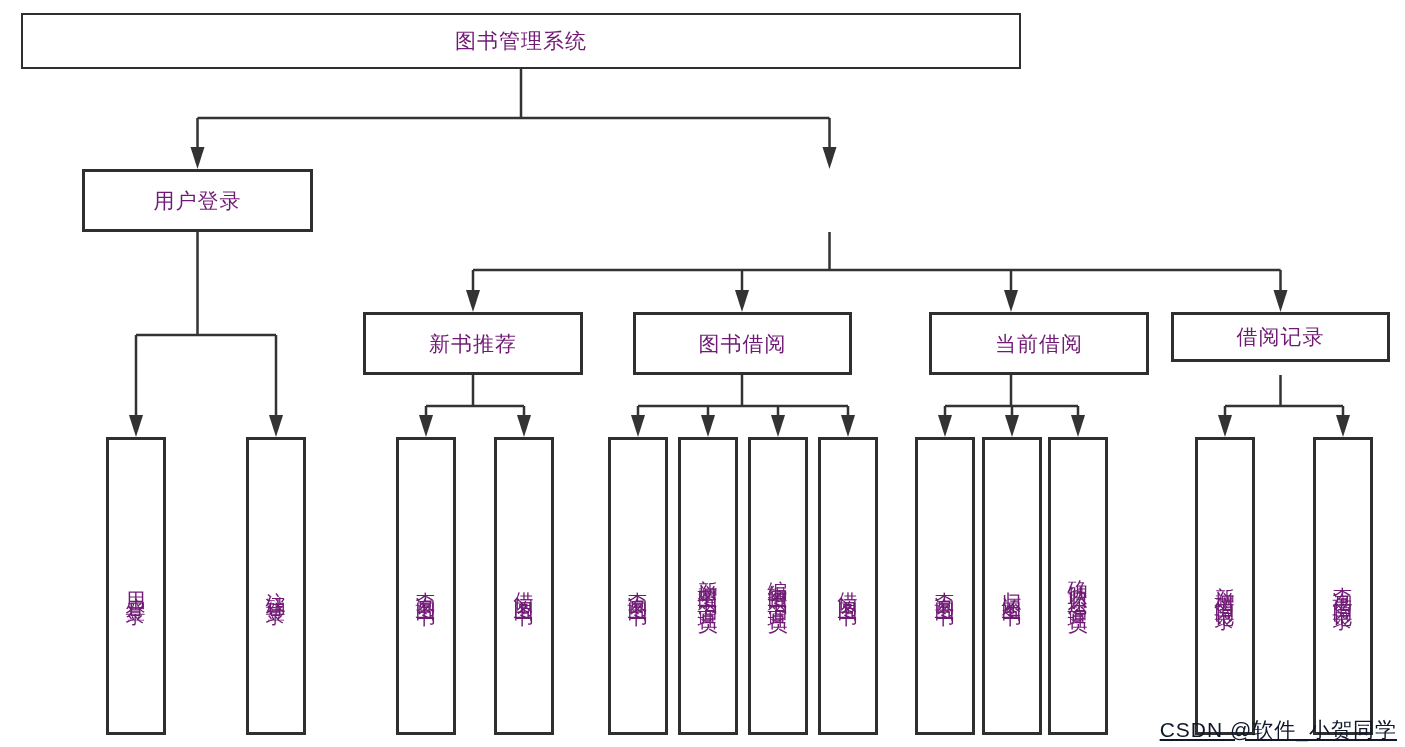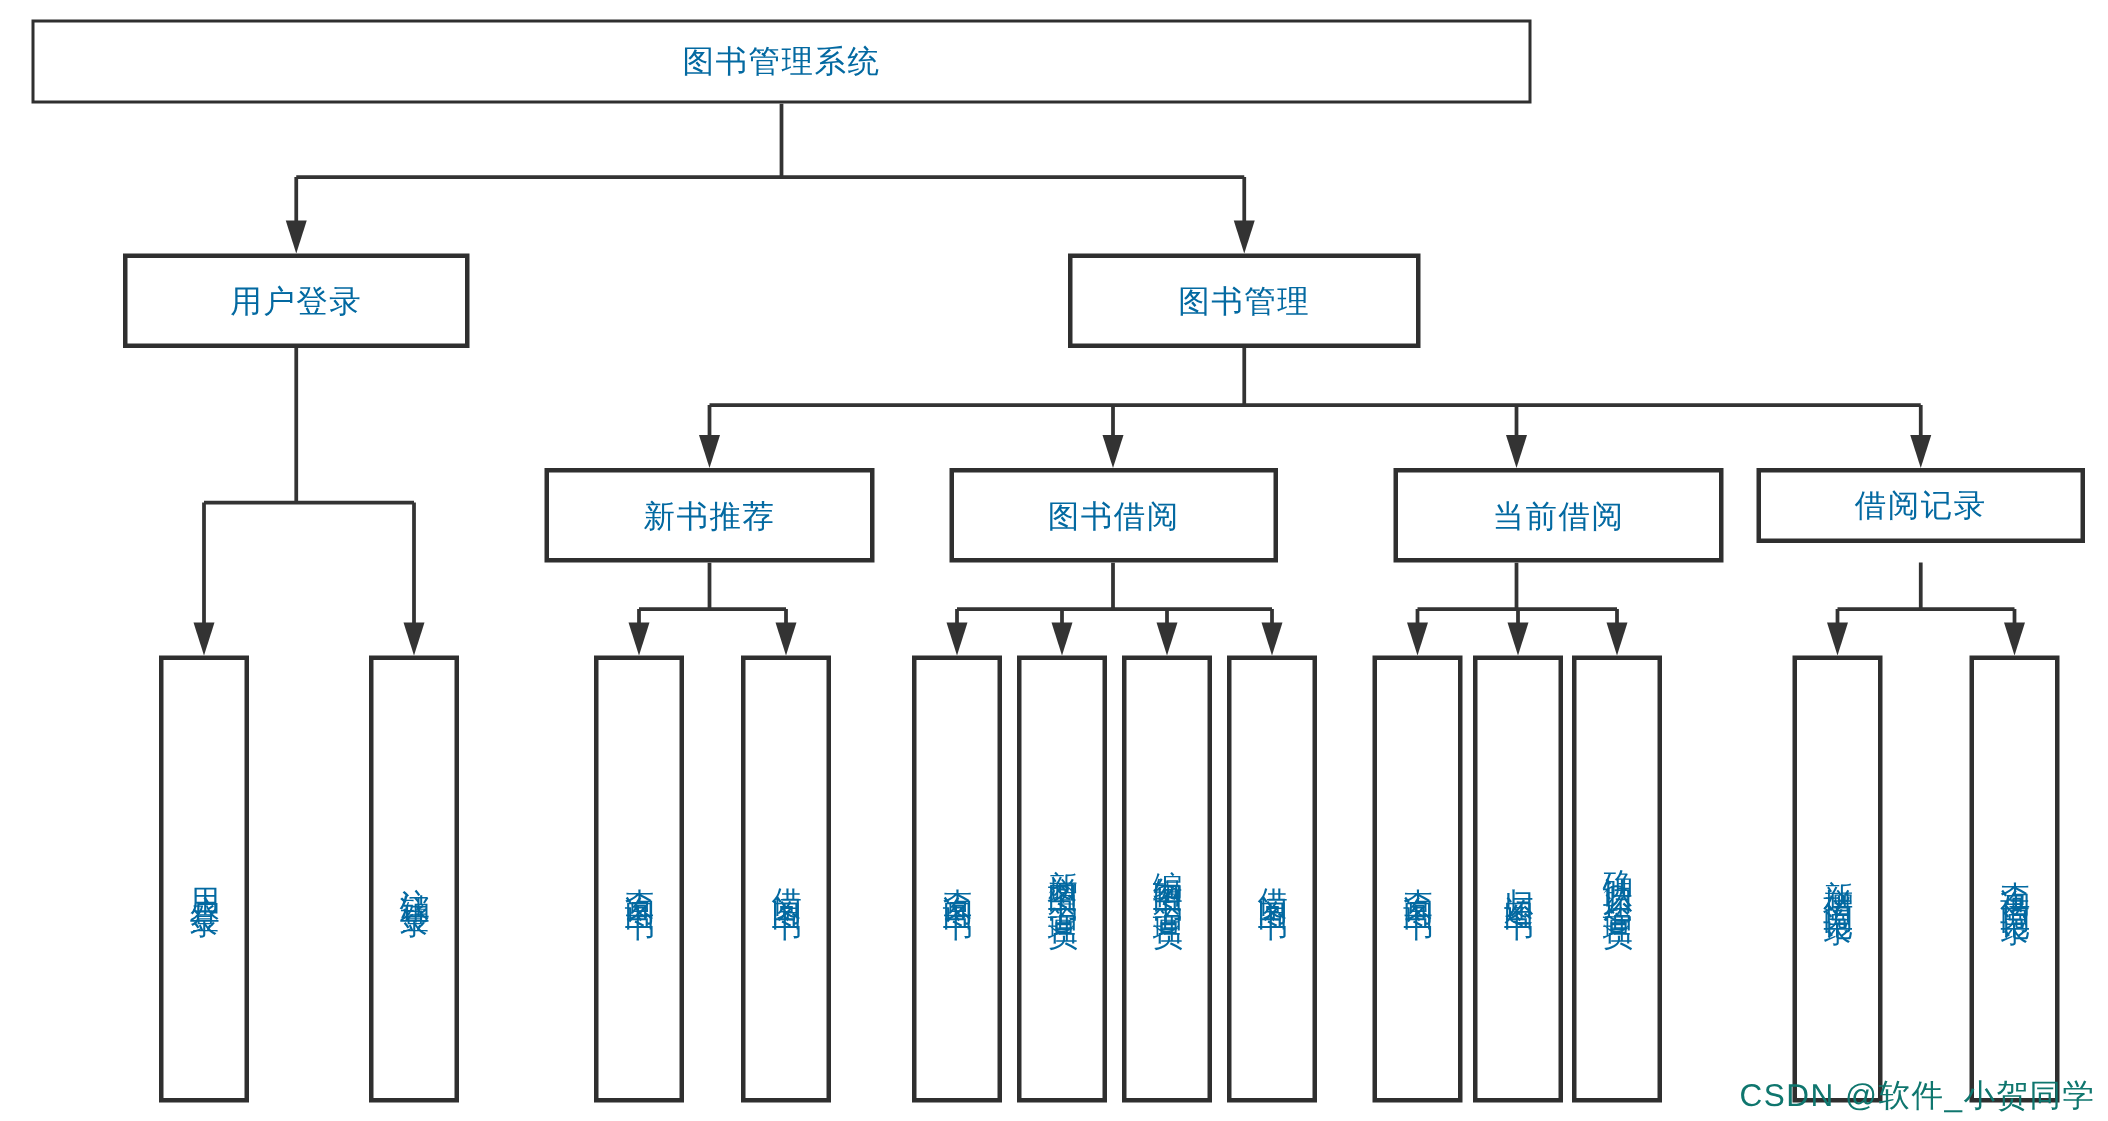--- a/index.html
+++ b/index.html
@@ -19,42 +19,43 @@
   }
   .node {
     position: absolute;
     box-sizing: border-box;
     background: #ffffff;
     border: 3px solid #2f2f2f;
     display: flex;
     align-items: center;
     justify-content: center;
     font-size: 21px;
-    color: #0369a1;
+    color: #701a75;
     z-index: 2;
     letter-spacing: 1px;
   }
   .root-box { border-width: 2.5px; }
   .vert {
     writing-mode: vertical-lr;
     text-orientation: mixed;
     letter-spacing: 5px;
     font-size: 20px;
     line-height: 1;
     padding: 4px 0;
   }
   .watermark {
     position: absolute;
     right: 8px;
     bottom: 3px;
     z-index: 10;
     font-size: 21px;
-    color: #0f766e;
+    color: #0f172a;
     letter-spacing: 1px;
     white-space: nowrap;
+    text-decoration: underline;
   }
 </style>
 </head>
 <body>
 
 <div class="canvas">
 
   <svg class="connectors" width="1405" height="747" viewBox="0 0 1405 747">
     <g stroke="#333333" stroke-width="2.5" fill="none">
 
@@ -91,21 +92,20 @@
       <polygon points="1005,415 1019,415 1012,437"></polygon>
       <polygon points="1071,415 1085,415 1078,437"></polygon>
       <polygon points="1218,415 1232,415 1225,437"></polygon>
       <polygon points="1336,415 1350,415 1343,437"></polygon>
     </g>
   </svg>
 
   <div class="node root-box" style="left:21px; top:13px; width:1000px; height:56px;">图书管理系统</div>
 
   <div class="node" style="left:82px; top:169px; width:231px; height:63px;">用户登录</div>
-  <div class="node" style="left:712px; top:169px; width:235px; height:63px;">图书管理</div>
 
   <div class="node" style="left:363px; top:312px; width:220px; height:63px;">新书推荐</div>
   <div class="node" style="left:633px; top:312px; width:219px; height:63px;">图书借阅</div>
   <div class="node" style="left:901px; top:312px; width:220px; height:63px;margin-left:28px;">当前借阅</div>
   <div class="node" style="left:1171px; top:312px; width:219px; height:50px;">借阅记录</div>
 
   <div class="node vert" style="left:106px; top:437px; width:60px; height:298px;">用户登录</div>
   <div class="node vert" style="left:246px; top:437px; width:60px; height:298px;">注销登录</div>
 
   <div class="node vert" style="left:396px; top:437px; width:60px; height:298px;">查询图书</div>

